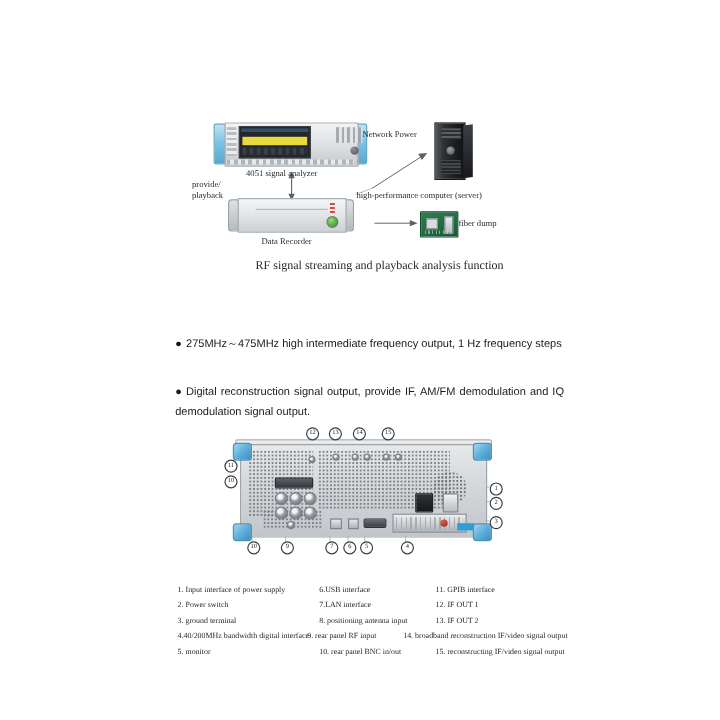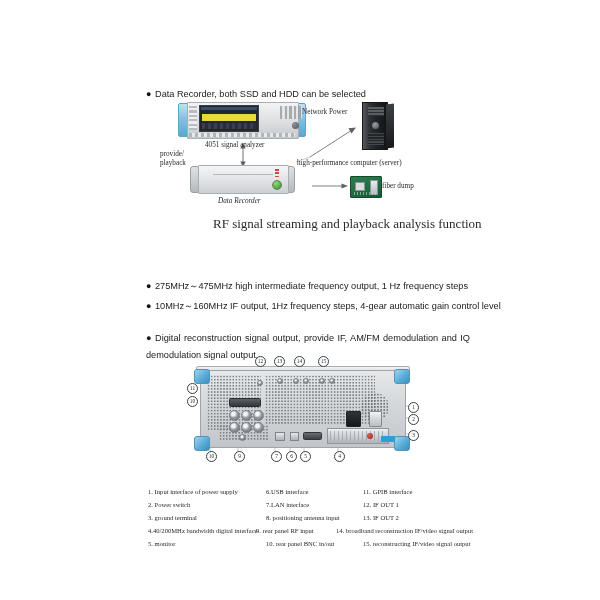--- a/index.html
+++ b/index.html
@@ -66,21 +66,21 @@
   .fig-label {
     position: absolute;
     font-family: "Liberation Serif", serif;
     font-size: 7.2px;
     color: #2a2a2a;
     white-space: nowrap;
   }
   .fig-caption {
     position: absolute;
     font-family: "Liberation Serif", serif;
-    font-size: 13px;
+    font-size: 10px;
     color: #2a2a2a;
     white-space: nowrap;
   }
 
   
   .analyzer {
     position: absolute;
     left: 18px; top: 2px;
     width: 128px; height: 37px;
   }
@@ -383,23 +383,20 @@
   .legend-row.wide .legend-c1 { left: 0px; }
   .legend-row.wide .legend-c2 { left: 108px; }
   .legend-row.wide .legend-c3 { left: 188px; }
 </style>
 </head>
 <body>
 
 <div class="page">
 
 
-  <div class="bullet-line" style="top:88px;">
-    <span class="dot">●</span><span>Data Recorder, both SSD and HDD can be selected</span>
-  </div>
 
   <div id="figure-1">
 
     <svg class="arrow-svg" viewBox="0 0 290 128">
 
       <line x1="83" y1="47" x2="83" y2="63" stroke="#5b6166" stroke-width="0.9"></line>
       <polygon points="83,43 80.3,48.5 85.7,48.5" fill="#5b6166"></polygon>
       <polygon points="83,67 80.3,61.5 85.7,61.5" fill="#5b6166"></polygon>
 
       <line x1="150" y1="57" x2="192" y2="30" stroke="#5b6166" stroke-width="0.8"></line>
@@ -432,21 +429,21 @@
 
     <div class="recorder">
       <div class="hl"></div>
       <div class="hr"></div>
       <div class="body">
         <div class="panel-line"></div>
       </div>
       <div class="leds"></div>
       <div class="greenbtn"></div>
     </div>
-    <div class="fig-label" style="left:58px; top:97px;font-style:italic;">Data Recorder</div>
+    <div class="fig-label" style="left:58px; top:97px;">Data Recorder</div>
 
     <div class="server">
       <div class="case">
         <div class="bay"></div>
         <div class="logo"></div>
         <div class="vent"></div>
       </div>
       <div class="side"></div>
     </div>
     <div class="fig-label" style="left:142px; top:8px;">Network Power</div>
@@ -459,24 +456,21 @@
     </div>
     <div class="fig-label" style="left:222px; top:82px;">fiber dump</div>
   </div>
 
   <div class="fig-caption" style="left:213px; top:216px;">RF signal streaming and playback analysis function</div>
 
 
   <div class="bullet-line" style="top:280px;">
     <span class="dot">●</span><span>275MHz～475MHz high intermediate frequency output, 1 Hz frequency steps</span>
   </div>
-  <div class="bullet-line" style="top:300px;">
-    <span class="dot">●</span><span>10MHz～160MHz IF output, 1Hz frequency steps, 4-gear automatic gain control level</span>
-  </div>
-  <div class="bullet-just" style="top:318px;margin-top:12px;">
+  <div class="bullet-just" style="top:318px;">
     <span class="dot">●</span><span>Digital reconstruction signal output, provide IF, AM/FM demodulation and IQ demodulation signal output.</span>
   </div>
 
   <div id="figure-2">
 
     <svg class="arrow-svg" viewBox="0 0 232 105" style="width:232px;height:105px;">
 
       <line x1="73" y1="8" x2="73" y2="23" stroke="#8a8f93" stroke-width="0.5"></line>
       <line x1="92" y1="8" x2="92" y2="20" stroke="#8a8f93" stroke-width="0.5"></line>
       <line x1="112" y1="8" x2="112" y2="19" stroke="#8a8f93" stroke-width="0.5"></line>

